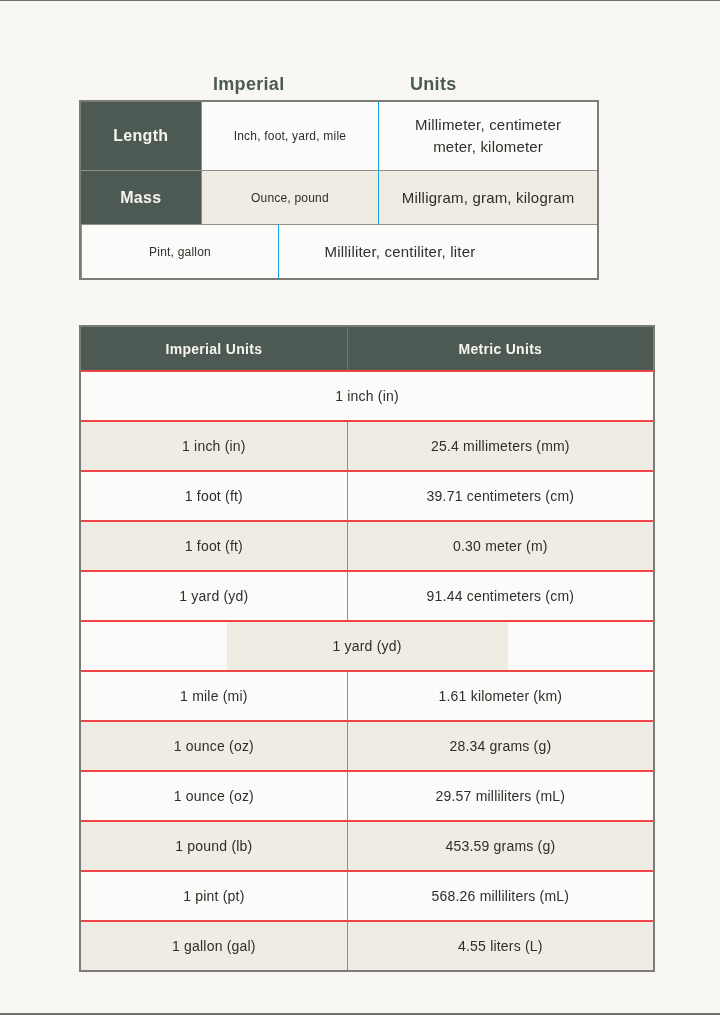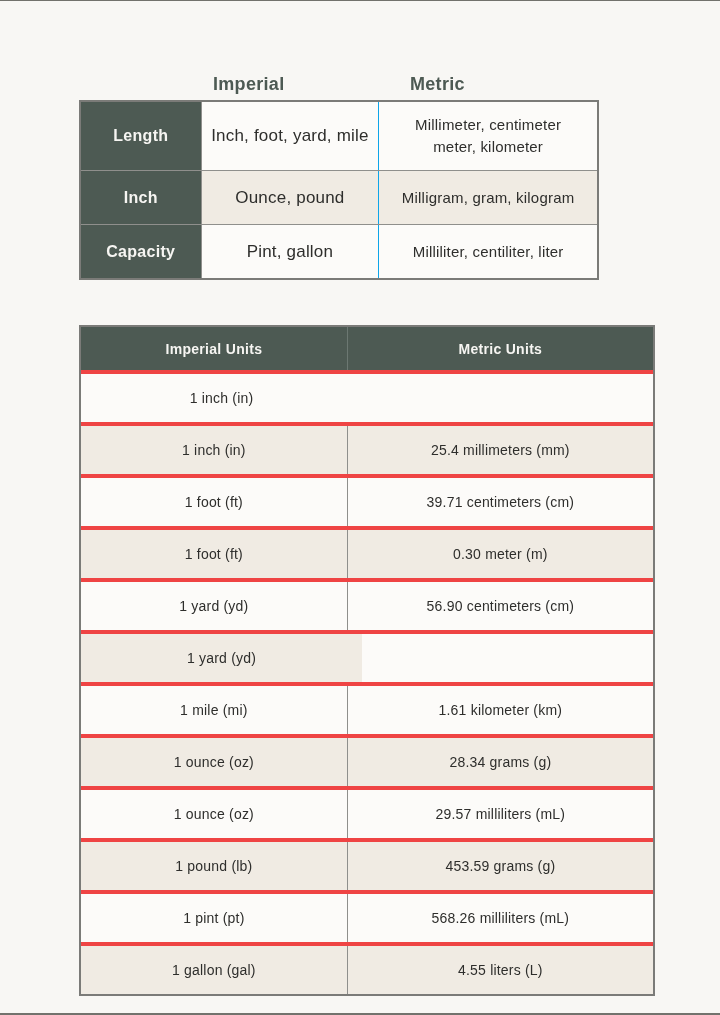--- a/index.html
+++ b/index.html
@@ -42,76 +42,75 @@
   .cat-cell {
     display: flex; align-items: center; justify-content: center;
     text-align: center; padding: 2px 8px;
   }
   .cat-label {
     width: 132px; background: #4d5a53; color: #f6f5f2;
     font-weight: bold; font-size: 16px; letter-spacing: .3px;
   }
   .cat-imperial {
     width: 197px; border-left: 1px solid #8f8f8c;
-    font-size: 17px; letter-spacing: .2px;
+    font-size: 12px; letter-spacing: .2px;
   }
   .cat-metric {
     width: 243px; border-left: 1px solid #0ea5e9;
     font-size: 15px; letter-spacing: .2px; line-height: 1.45;
     white-space: pre-line;
   }
   .cat-row.alt .cat-imperial, .cat-row.alt .cat-metric { background: #f0ebe3; text-align: center; }
 
   
   .conv-table {
     position: absolute; left: 79px; top: 325px; width: 576px;
     border: 2px solid #7b7b78;
     background: #fcfbf9;
   }
   .conv-header { display: flex; background: #4d5a53; }
   .conv-header .conv-cell {
     height: 43px; color: #f6f5f2; font-weight: bold;
     font-size: 14px; letter-spacing: .3px;
   }
   .conv-header .conv-cell + .conv-cell { border-left: 1px solid #6c7872; }
-  .conv-row { display: flex; border-top: 4px solid #ef4444; }
+  .conv-row { display: flex; border-top: 2px solid #ef4444; justify-content: center; }
   .conv-row .conv-cell { height: 48px; font-size: 14px; letter-spacing: .2px; }
   .conv-row .conv-cell + .conv-cell { border-left: 1px solid #8f8f8c; }
   .conv-row.alt .conv-cell { background: #f0ebe3; }
   .conv-cell {
     display: flex; align-items: center; justify-content: center;
     text-align: center; padding: 18px 8px;
   }
   .conv-cell.col-imp { width: 281px; }
   .conv-cell.col-met { width: 324px; }
 </style>
 </head>
 <body>
 
 <div class="edge-line edge-top"></div>
 
 <div class="float-headers">
   <div class="float-header imperial">Imperial</div>
-  <div class="float-header metric">Metric</div>
+  <div class="float-header metric">Units</div>
 </div>
 
 <div class="cat-table">
   <div class="cat-row tall">
     <div class="cat-cell cat-label">Length</div>
     <div class="cat-cell cat-imperial">Inch, foot, yard, mile</div>
     <div class="cat-cell cat-metric">Millimeter, centimeter
 meter, kilometer</div>
   </div>
   <div class="cat-row alt">
-    <div class="cat-cell cat-label">Inch</div>
+    <div class="cat-cell cat-label">Mass</div>
     <div class="cat-cell cat-imperial">Ounce, pound</div>
     <div class="cat-cell cat-metric">Milligram, gram, kilogram</div>
   </div>
   <div class="cat-row">
-    <div class="cat-cell cat-label">Capacity</div>
     <div class="cat-cell cat-imperial">Pint, gallon</div>
     <div class="cat-cell cat-metric">Milliliter, centiliter, liter</div>
   </div>
 </div>
 
 <div class="conv-table">
   <div class="conv-header">
     <div class="conv-cell col-imp">Imperial Units</div>
     <div class="conv-cell col-met">Metric Units</div>
   </div>
@@ -126,21 +125,21 @@
   <div class="conv-row">
     <div class="conv-cell col-imp">1 foot (ft)</div>
     <div class="conv-cell col-met">39.71 centimeters (cm)</div>
   </div>
   <div class="conv-row alt">
     <div class="conv-cell col-imp">1 foot (ft)</div>
     <div class="conv-cell col-met">0.30 meter (m)</div>
   </div>
   <div class="conv-row">
     <div class="conv-cell col-imp">1 yard (yd)</div>
-    <div class="conv-cell col-met">56.90 centimeters (cm)</div>
+    <div class="conv-cell col-met">91.44 centimeters (cm)</div>
   </div>
   <div class="conv-row alt">
     <div class="conv-cell col-imp">1 yard (yd)</div>
   </div>
   <div class="conv-row">
     <div class="conv-cell col-imp">1 mile (mi)</div>
     <div class="conv-cell col-met">1.61 kilometer (km)</div>
   </div>
   <div class="conv-row alt">
     <div class="conv-cell col-imp">1 ounce (oz)</div>

